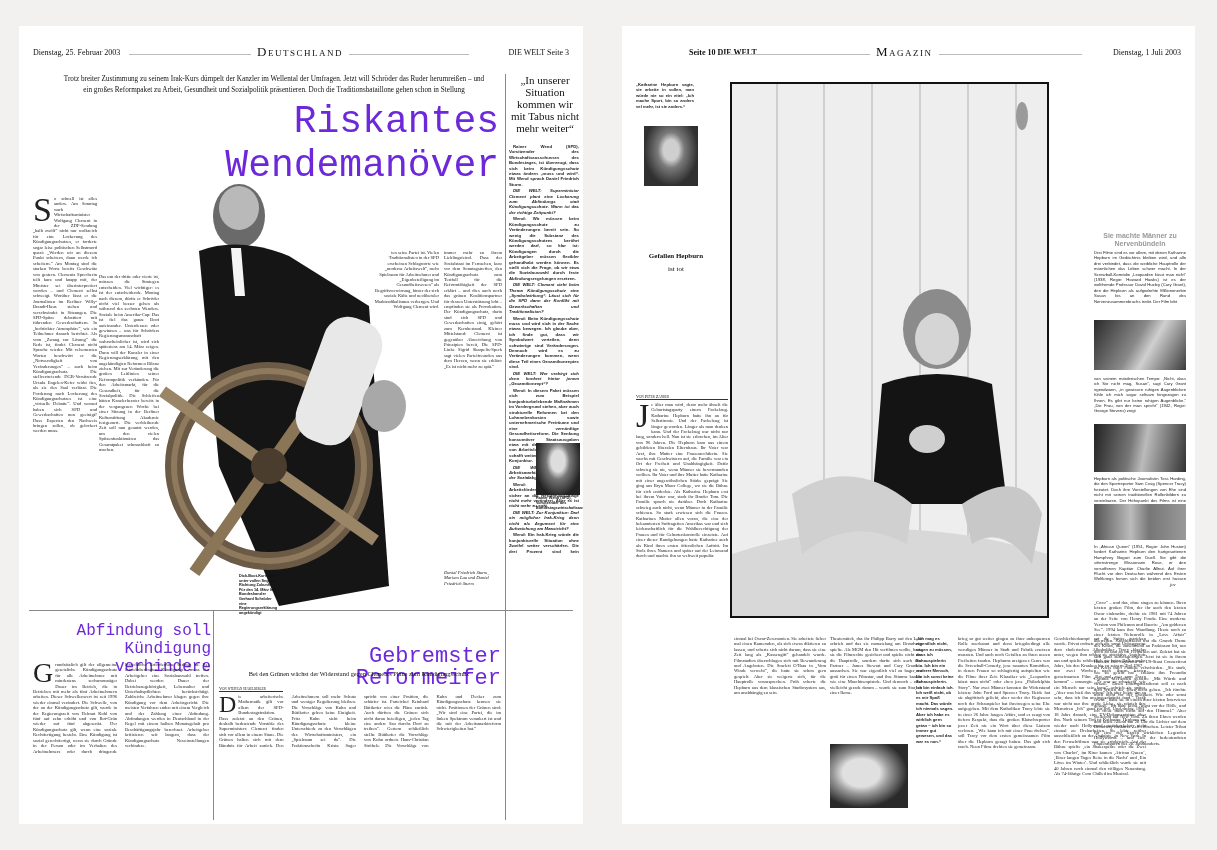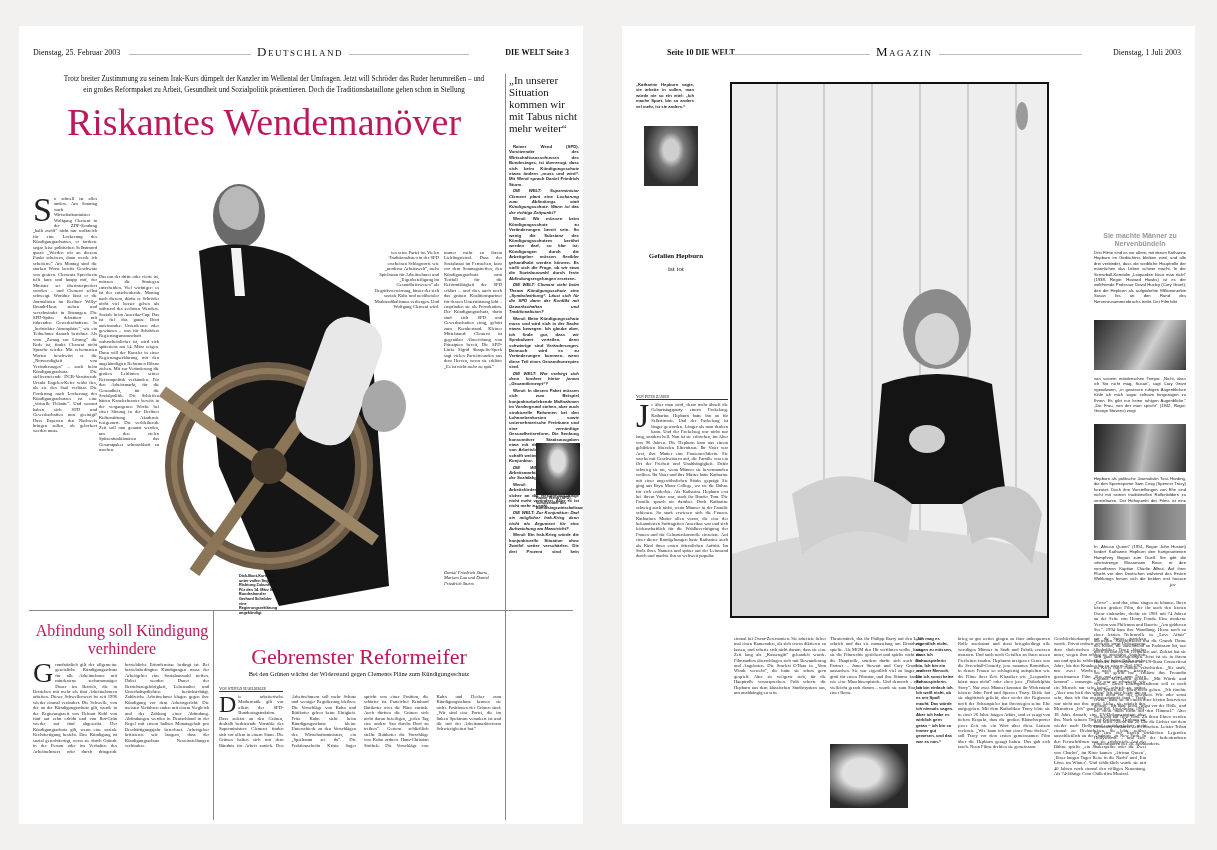--- a/index.html
+++ b/index.html
@@ -8,41 +8,41 @@
   #page-left{left:19px;width:564px;}
   #page-right{left:622px;width:573px;}
   .hdr{position:absolute;top:22px;font-size:8px;font-family:"Liberation Serif",serif;}
   .section-title{position:absolute;top:18px;font-size:13px;letter-spacing:1.5px;font-variant:small-caps;background:#fff;padding:0 6px;}
   .hdr-rule{position:absolute;top:28px;height:1px;background:#bbb;}
   .txt{font-size:4.6px;line-height:5.4px;text-align:justify;color:#222;overflow:hidden;position:absolute;font-family:"Liberation Serif",serif;}
   .txt p{margin:0 0 1px 0;text-indent:4px;}
   .dropcap{float:left;font-size:34px;line-height:28px;margin:0 2px 0 0;font-family:"Liberation Serif",serif;}
   .vrule{position:absolute;width:1px;background:#888;}
   .hrule{position:absolute;height:1px;background:#888;}
-  .headline{position:absolute;text-align:center;font-family:Liberation Serif, serif;color:#be185d;}
+  .headline{position:absolute;text-align:right;font-family:Liberation Mono, monospace;color:#6d28d9;}
   .photo{position:absolute;overflow:hidden;}
   .caption{position:absolute;font-size:4.5px;line-height:5.2px;font-weight:bold;font-family:"Liberation Sans",sans-serif;}
   .byline{position:absolute;font-size:4.5px;font-variant:small-caps;border-bottom:1px solid #333;}
 </style>
 </head>
 <body>
 
 <div id="page-left" class="page">
   <span class="hdr" style="left:14px;">Dienstag, 25. Februar 2003</span>
   <div class="hdr-rule" style="left:110px;width:340px;"></div>
   <span class="section-title" style="left:232px;">Deutschland</span>
-  <span class="hdr" style="right:14px;font-weight:bold;">DIE WELT  Seite 3</span>
+  <span class="hdr" style="right:14px;font-weight:normal;">DIE WELT  Seite 3</span>
 
   <div style="position:absolute;left:40px;top:48px;width:430px;font-size:7.2px;line-height:11px;text-align:center;">Trotz breiter Zustimmung zu seinem Irak-Kurs dümpelt der Kanzler im Wellental der Umfragen. Jetzt will Schröder das Ruder herumreißen – und ein großes Reformpaket zu Arbeit, Gesundheit und Sozialpolitik präsentieren. Doch die Traditionsbataillone gehen schon in Stellung</div>
 
   <div class="headline" style="left:10px;top:74px;width:470px;font-size:38px;line-height:44px;">Riskantes Wendemanöver</div>
 
   <div class="vrule" style="left:486px;top:48px;height:536px;"></div>
 
-  <div style="position:absolute;left:490px;top:48px;width:72px;font-size:11px;line-height:12px;">„In unserer Situation kommen wir mit Tabus nicht mehr weiter“</div>
+  <div style="position:absolute;left:490px;top:48px;width:72px;font-size:11px;line-height:12px;text-align:center;">„In unserer Situation kommen wir mit Tabus nicht mehr weiter“</div>
   <div class="txt qa" style="left:490px;top:118px;width:70px;height:410px;font-weight:bold;font-family:'Liberation Sans',sans-serif;font-size:4.3px;">
     <p>Rainer Wend (SPD), Vorsitzender des Wirtschaftsausschusses des Bundestages, ist überzeugt, dass sich beim Kündigungsschutz etwas ändern „muss und wird“. Mit Wend sprach Daniel Friedrich Sturm.</p>
     <p style="font-style:italic;">DIE WELT: Superminister Clement plant eine Lockerung zum Abfindungs statt Kündigungsschutz. Wann ist das der richtige Zeitpunkt?</p>
     <p>Wend: Wir müssen beim Kündigungsschutz zu Veränderungen bereit sein. So wenig die Substanz des Kündigungsschutzes berührt werden darf, so klar ist: Kündigungen durch die Arbeitgeber müssen flexibler gehandhabt werden können. Es stellt sich die Frage, ob wir etwa die Sozialauswahl durch feste Abfindungsregelungen ersetzen.</p>
     <p style="font-style:italic;">DIE WELT: Clement sieht beim Thema Kündigungsschutz eine „Symbolwirkung“. Lässt sich für die SPD dann der Konflikt mit Gewerkschaften und Traditionalisten?</p>
     <p>Wend: Beim Kündigungsschutz muss und wird sich in der Sache etwas bewegen. Ich glaube aber, ich finde gut, dass wir Symbolwert verteilen, denn schwierige sind Veränderungen. Dennoch wird es zu Veränderungen kommen, wenn diese Teil eines Gesamtkonzeptes sind.</p>
     <p style="font-style:italic;">DIE WELT: Wer verbirgt sich denn konkret hinter jenem „Gesamtkonzept“?</p>
     <p>Wend: In diesem Paket müssen sich zum Beispiel konjunkturbelebende Maßnahmen im Vordergrund stehen, aber auch strukturelle Reformen bei den Lohnnebenkosten sowie unternehmerische Freiräume und eine vernünftige Gesundheitsreform. Die Senkung konsumtiver Staatsausgaben etwa mit der Zusammenlegung von Arbeitslosen- und Sozialhilfe schafft weiteren Spielraum für die Konjunktur.</p>
     <p style="font-style:italic;">DIE WELT: Wird die Arbeitsmarktreform auf die Hälfte der Sozialabgaben reduziert?</p>
     <p>Wend: Das Arbeitsförderungsgesetz wird sicher an die Reformvorschläge nicht mehr verändert. Aber es ist nicht mehr zu spät.</p>
@@ -99,21 +99,21 @@
   <div class="headline" style="left:198px;top:620px;width:284px;font-size:22px;line-height:22px;">Gebremster Reformeifer</div>
   <div style="position:absolute;left:198px;top:644px;width:284px;font-size:6.4px;text-align:center;">Bei den Grünen wächst der Widerstand gegen Clements Pläne zum Kündigungsschutz</div>
   <div class="byline" style="left:200px;top:660px;width:64px;">Von Stephan Haselberger</div>
   <div class="txt" style="left:200px;top:668px;width:282px;height:126px;column-count:4;column-gap:8px;">
     <span class="dropcap" style="font-size:24px;line-height:20px;">D</span>
     <span>ie arbeiterische Mathematik gilt vor allem der SPD-Bundestagsfraktion. Dass zuletzt an den Grünen, deshalb bedeutende Vorstöße des Superministers Clement finden sich vor allem in einem Sinne. Die Grünen halten sich mit dem Bündnis für Arbeit zurück. Den Arbeitnehmern soll mehr Schutz und weniger Regulierung bleiben. Die Vorschläge von Kuhn und Bütikofer geben keine Einigkeit. Fritz Kuhn sieht beim Kündigungsschutz kleine Unterschiede zu den Vorschlägen des Wirtschaftsministers, ein „Spielraum sei da“. Die Fraktionschefin Krista Sager spricht von einer Position, die schärfer ist. Parteichef Reinhard Bütikofer wies die Pläne zurück. Auch dürften die Grünen sich nicht daran beteiligen, „jeden Tag eine andere Sau durchs Dorf zu treiben“. Gestern schließlich stellte Bütikofer die Vorschläge von Kuhn ordnete Hans-Christian Ströbele. Die Vorschläge von Kuhn und Decker zum Kündigungsschutz kennen sie nicht. Positionen der Grünen sind: „Wir sind eine Partei, die im linken Spektrum verankert ist und die mit der Arbeitsmarktreform Schwierigkeiten hat.“</span>
   </div>
 </div>
 
 <div id="page-right" class="page">
-  <span class="hdr" style="left:6px;font-weight:bold;padding-left:39px;">Seite 10   DIE WELT</span>
+  <span class="hdr" style="left:28px;font-weight:bold;padding-left:39px;">Seite 10   DIE WELT</span>
   <div class="hdr-rule" style="left:100px;width:360px;"></div>
   <span class="section-title" style="left:248px;">Magazin</span>
   <span class="hdr" style="right:14px;">Dienstag, 1 Juli 2003</span>
 
   <div class="txt" style="left:14px;top:56px;width:58px;height:48px;font-weight:bold;font-family:'Liberation Sans',sans-serif;font-size:4.2px;">„Katharine Hepburn sagte, sie arbeite in vollen, man würde nie so ein eitel: „Ich mache Sport, bin so anders vel mehr, ist sie anders.“</div>
   <div class="photo" style="left:22px;top:100px;width:54px;height:60px;background:radial-gradient(ellipse at 50% 40%,#cfcfcf 0 20%,#7a7a7a 35%,#303030 70%);"></div>
 
   <div class="photo" style="left:108px;top:56px;width:315px;height:532px;border:2px solid #111;background:#efefef;">
     <svg width="315" height="532" viewBox="0 0 315 532">
       <rect width="315" height="532" fill="#eeeeee"></rect>

